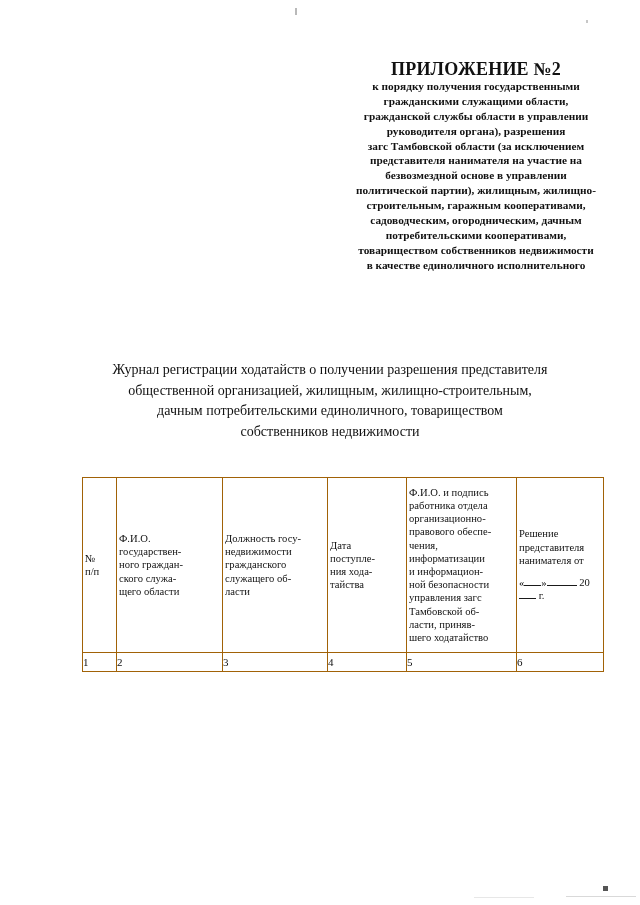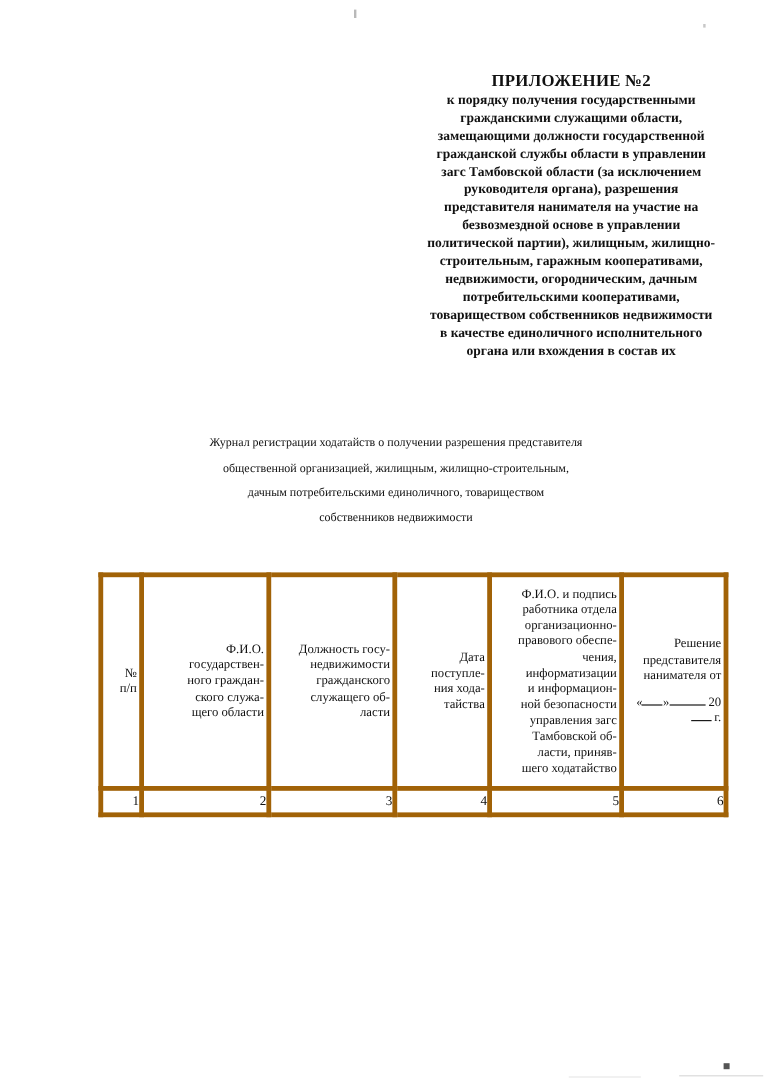--- a/index.html
+++ b/index.html
@@ -42,53 +42,53 @@
     left: 333px;
     top: 62px;
     width: 286px;
     text-align: center;
     font-size: 11.3px;
     line-height: 14.9px;
     font-weight: bold;
   }
   .appendix-title {
     font-weight: bold;
-    font-size: 14px;
+    font-size: 18px;
     letter-spacing: .2px;
     margin-bottom: 1px;
   }
   .appendix-block .ln { display: block; }
 
   
   .journal-title {
     position: absolute;
     left: 85px;
     top: 360px;
     width: 490px;
     text-align: center;
-    font-size: 10px;
+    font-size: 14px;
     line-height: 20.6px;
   }
   .journal-title .ln { display: block; }
 
   
   .reg-table {
     position: absolute;
     left: 82px;
     top: 477px;
     width: 521px;
     border-collapse: collapse;
     table-layout: fixed;
   }
   .reg-table td,
   .reg-table th {
-    border: 4px solid #a16207;
+    border: 1px solid #a16207;
     padding: 0;
     vertical-align: middle;
-    text-align: right;
+    text-align: left;
     font-weight: normal;
     margin-left: 28px;
   }
   .reg-table .hdr-cell {
     height: 168px;
     font-size: 10.6px;
     line-height: 13.2px;
     padding: 3px 2px;
   }
   .reg-table .hdr-cell .ln { display: block; }
@@ -125,33 +125,31 @@
   <div class="speckle s1"></div>
   <div class="speckle s2"></div>
   <div class="speckle s3"></div>
   <div class="speckle s4"></div>
   <div class="speckle s5"></div>
 
   <div class="appendix-block">
     <span class="appendix-title">ПРИЛОЖЕНИЕ №2</span>
     <span class="ln">к порядку получения государственными</span>
     <span class="ln">гражданскими служащими области,</span>
-    <span class="ln">замещающими должности государственной</span>
     <span class="ln">гражданской службы области в управлении</span>
+    <span class="ln">руководителя органа), разрешения</span>
     <span class="ln">загс Тамбовской области (за исключением</span>
-    <span class="ln">руководителя органа), разрешения</span>
     <span class="ln">представителя нанимателя на участие на</span>
     <span class="ln">безвозмездной основе в управлении</span>
     <span class="ln">политической партии), жилищным, жилищно-</span>
     <span class="ln">строительным, гаражным кооперативами,</span>
-    <span class="ln">недвижимости, огородническим, дачным</span>
+    <span class="ln">садоводческим, огородническим, дачным</span>
     <span class="ln">потребительскими кооперативами,</span>
     <span class="ln">товариществом собственников недвижимости</span>
     <span class="ln">в качестве единоличного исполнительного</span>
-    <span class="ln">органа или вхождения в состав их</span>
   </div>
 
   <div class="journal-title">
     <span class="ln">Журнал регистрации ходатайств о получении разрешения представителя</span>
     <span class="ln">общественной организацией, жилищным, жилищно-строительным,</span>
     <span class="ln">дачным потребительскими единоличного, товариществом</span>
     <span class="ln">собственников недвижимости</span>
   </div>
 
   <table class="reg-table">

